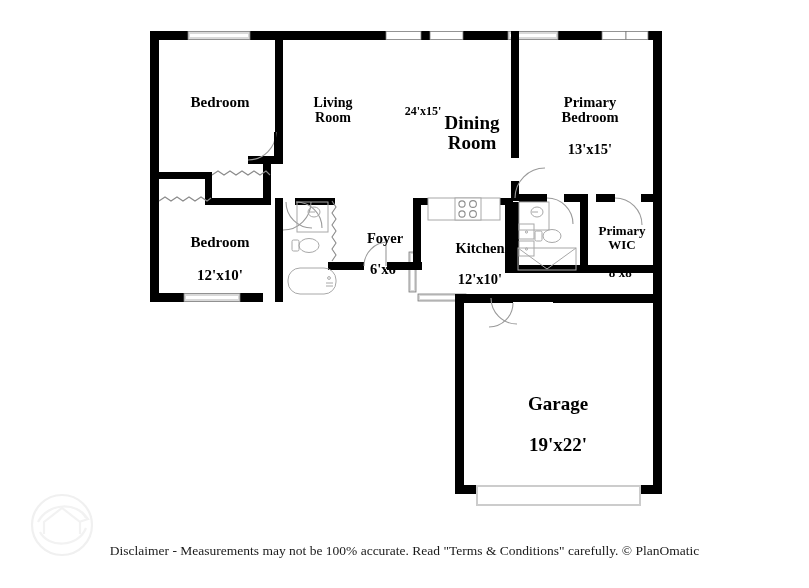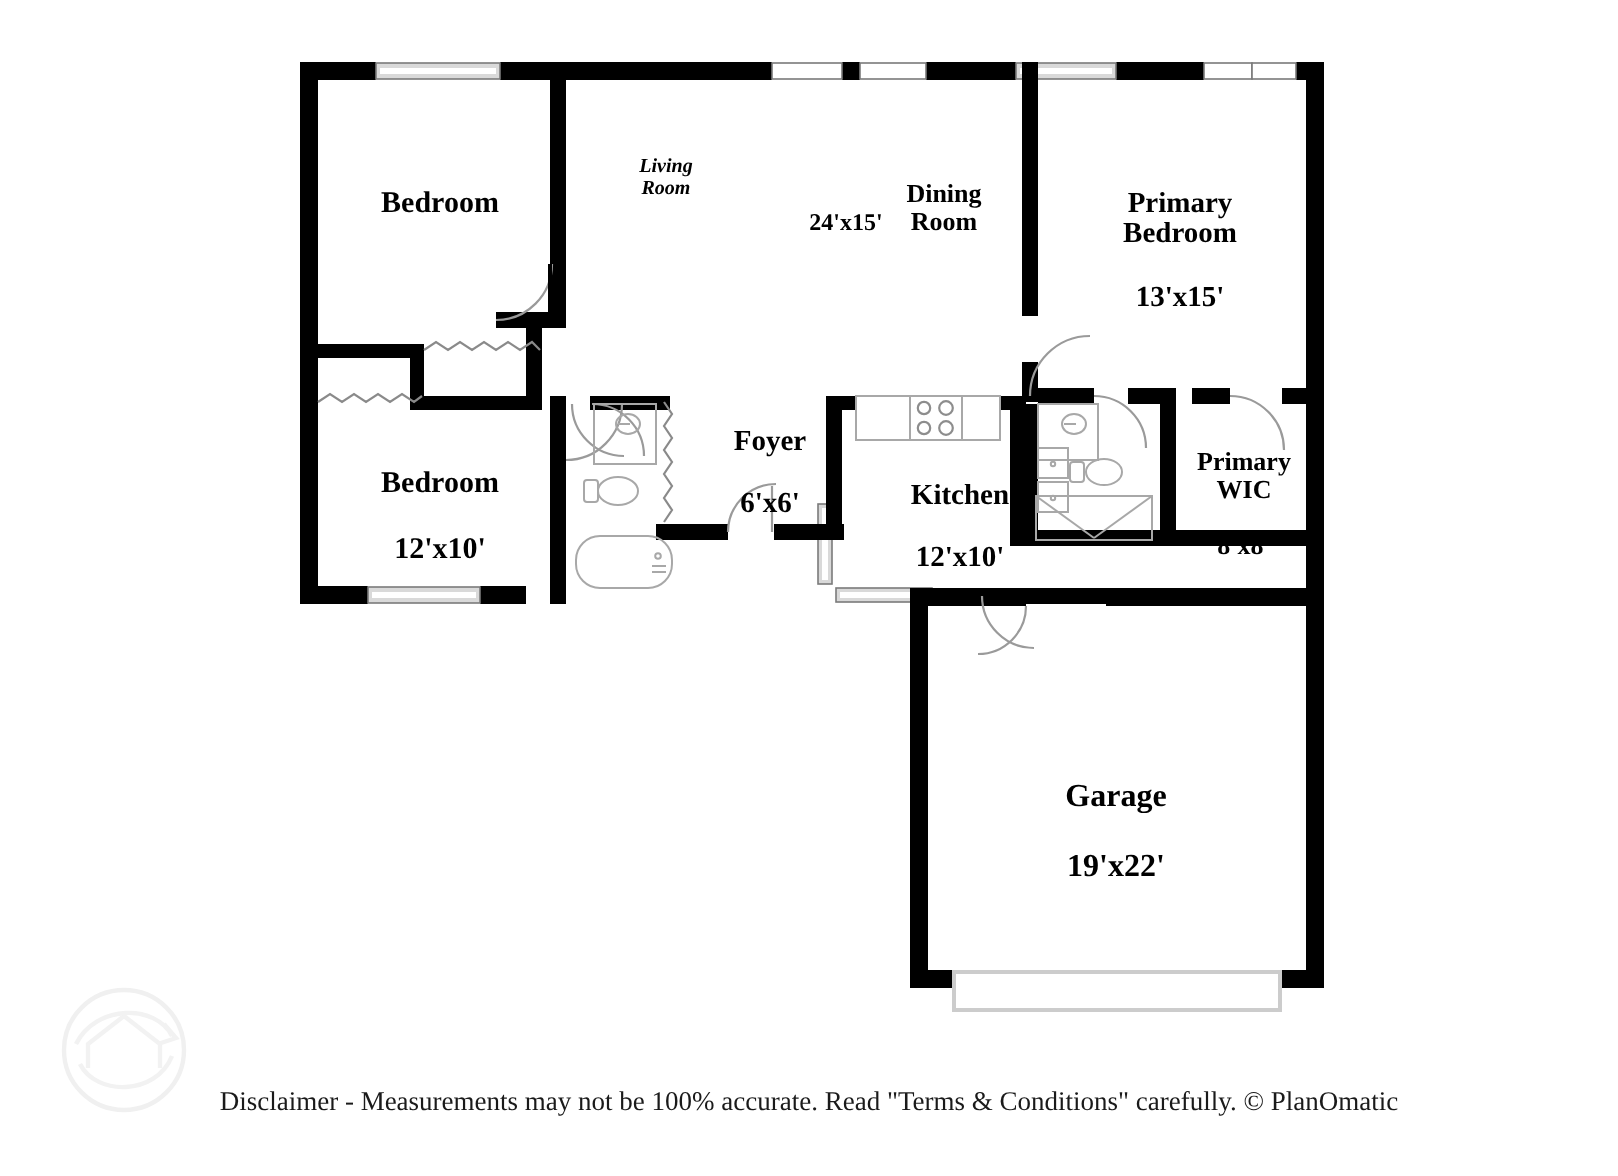--- a/index.html
+++ b/index.html
@@ -35,29 +35,29 @@
     font-weight: bold;
     color: #000000;
     line-height: 1.08;
     white-space: pre-line;
     user-select: none;
   }
   .room-label .rl-name { display: block; }
   .room-label .rl-dim  { display: block; }
 
   .lbl-bedroom1  { left: 160px; top: 78px;  width: 120px; font-size: 15px; }
-  .lbl-living    { left: 290px; top: 68px;  width: 86px;  font-size: 10px; font-style: italic; }
+  .lbl-living    { left: 290px; top: 80px;  width: 86px;  font-size: 14px; }
   .lbl-overall   { left: 375px; top: 92px;  width: 96px;  font-size: 12px; }
-  .lbl-dining    { left: 432px; top: 76px;  width: 80px;  font-size: 13px; }
+  .lbl-dining    { left: 432px; top: 92px;  width: 80px;  font-size: 19px; }
   .lbl-primary   { left: 536px; top: 79px;  width: 108px; font-size: 14.5px; }
   .lbl-bedroom2  { left: 160px; top: 218px; width: 120px; font-size: 15px; }
-  .lbl-foyer     { left: 348px; top: 198px; width: 74px;  font-size: 14.5px; }
+  .lbl-foyer     { left: 348px; top: 215px; width: 74px;  font-size: 14.5px; }
   .lbl-kitchen   { left: 437px; top: 225px; width: 86px;  font-size: 14.5px; }
   .lbl-pwic      { left: 586px; top: 210px; width: 72px;  font-size: 13px; }
-  .lbl-garage    { left: 503px; top: 373px; width: 110px; font-size: 16px; }
+  .lbl-garage    { left: 503px; top: 373px; width: 110px; font-size: 19px; }
 
   
   #watermark {
     position: absolute;
     left: 22px;
     top: 492px;
     width: 320px;
     height: 66px;
     pointer-events: none;
   }

